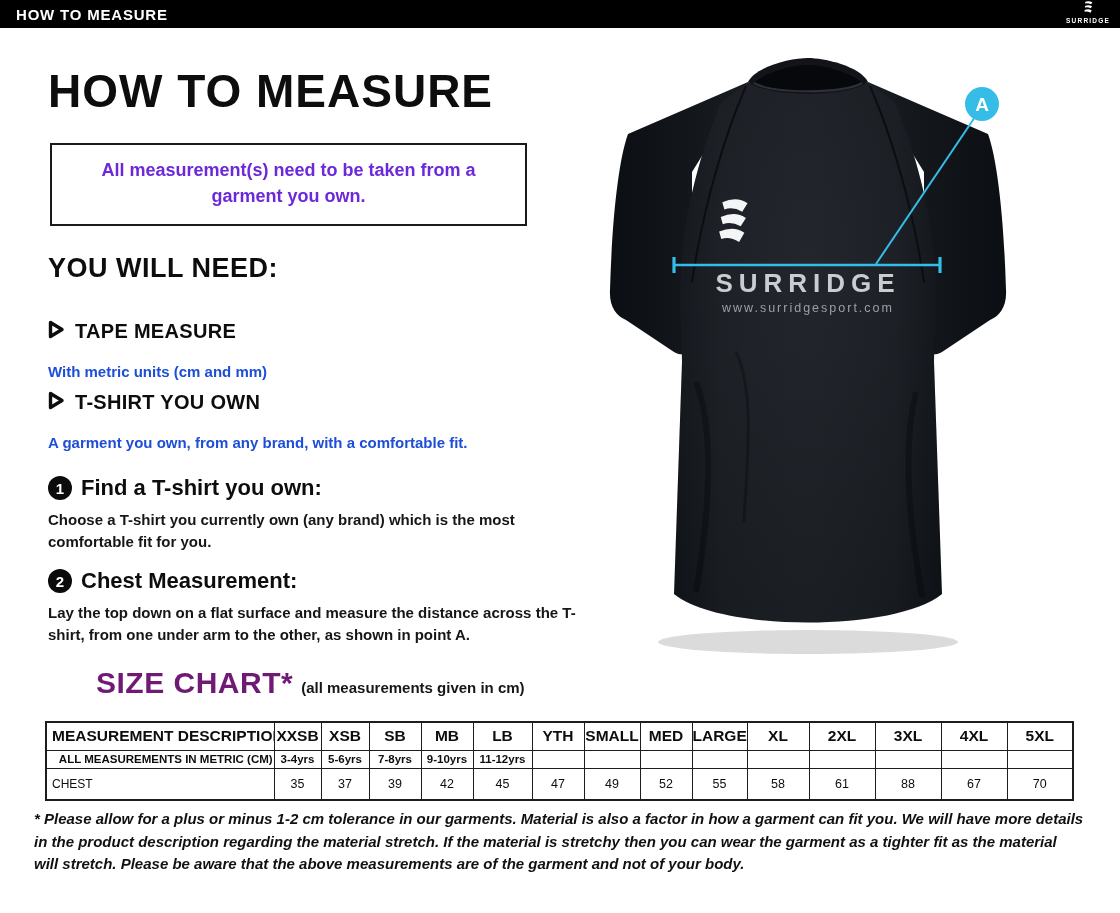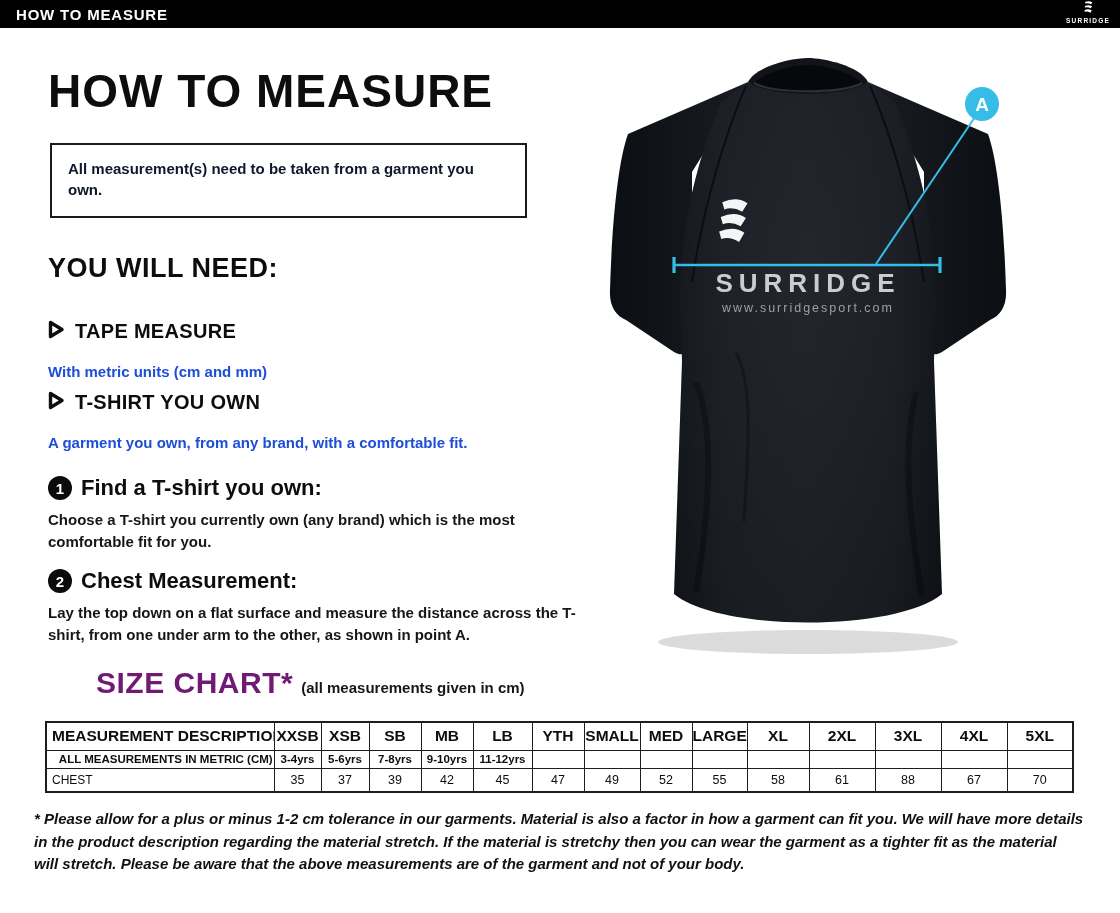--- a/index.html
+++ b/index.html
@@ -46,21 +46,21 @@
     position: absolute; left: 48px; top: 64px;
     font-size: 46px; font-weight: bold; letter-spacing: 1px;
     color: #0d0d0d;
   }
   .notice-box {
     position: absolute; left: 50px; top: 143px;
     width: 477px;
     border: 2.5px solid #1a1a1a;
     padding: 13px 16px 15px 16px;
   }
-  .notice-box p { font-size: 15px; font-weight: bold; line-height: 1.42; color: #0f172a; }
+  .notice-box p { font-size: 18px; font-weight: bold; line-height: 1.42; color: #6d28d9; text-align: center; }
 
   .need-heading {
     position: absolute; left: 48px; top: 253px;
     font-size: 27px; font-weight: bold; letter-spacing: 0.5px; color: #0d0d0d;
   }
 
   .need-item { position: absolute; left: 48px; width: 560px; }
   .need-item .row { display: flex; align-items: center; gap: 10px; }
   .need-item .label { font-size: 20px; font-weight: bold; letter-spacing: 0.3px; color: #0d0d0d; }
   .need-item .desc { font-size: 15px; font-weight: bold; color: #1d4ed8; margin-top: 20px; }
@@ -105,21 +105,21 @@
   table.size-table thead th {
     font-size: 15.5px; font-weight: bold; height: 28px; color: #0d0d0d;
   }
   table.size-table thead th:first-child { text-align: left; padding-left: 5px; }
   table.size-table tbody tr.metric-row td {
     font-size: 11.5px; font-weight: bold; height: 18px; color: #0d0d0d;
     font-stretch: condensed;
   }
   table.size-table tbody tr.metric-row td:first-child { text-align: center; padding-left: 11px; }
   table.size-table tbody tr.values-row td {
-    font-size: 12.5px; font-weight: normal; height: 24px; color: #0d0d0d;
+    font-size: 12.5px; font-weight: normal; height: 32px; color: #0d0d0d;
   }
   table.size-table tbody tr.values-row td:first-child { text-align: left; padding-left: 5px; font-size: 12px; }
 
   
   .disclaimer {
     position: absolute; left: 34px; top: 808px; width: 1050px;
     font-size: 15px; font-weight: bold; font-style: italic;
     line-height: 1.5; color: #111;
   }
 

